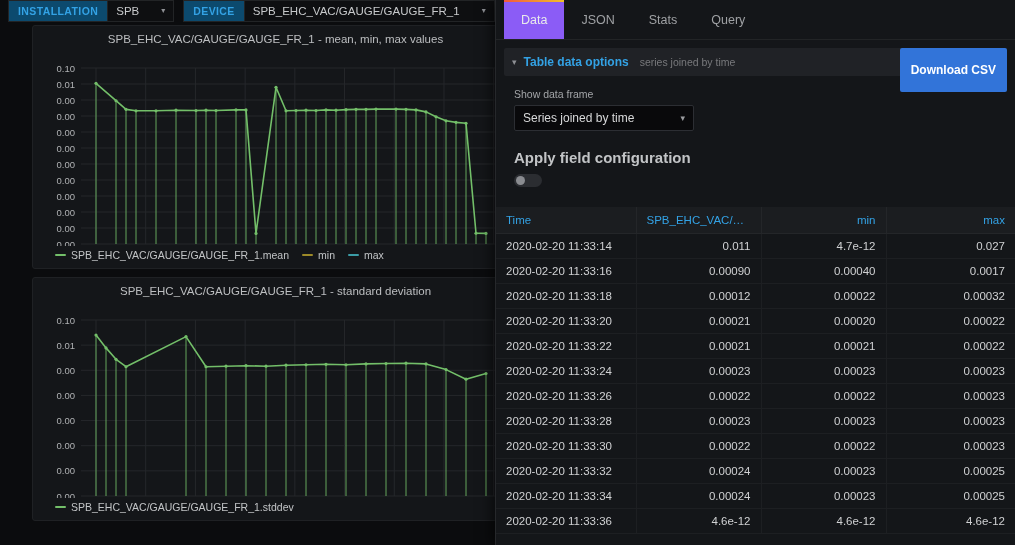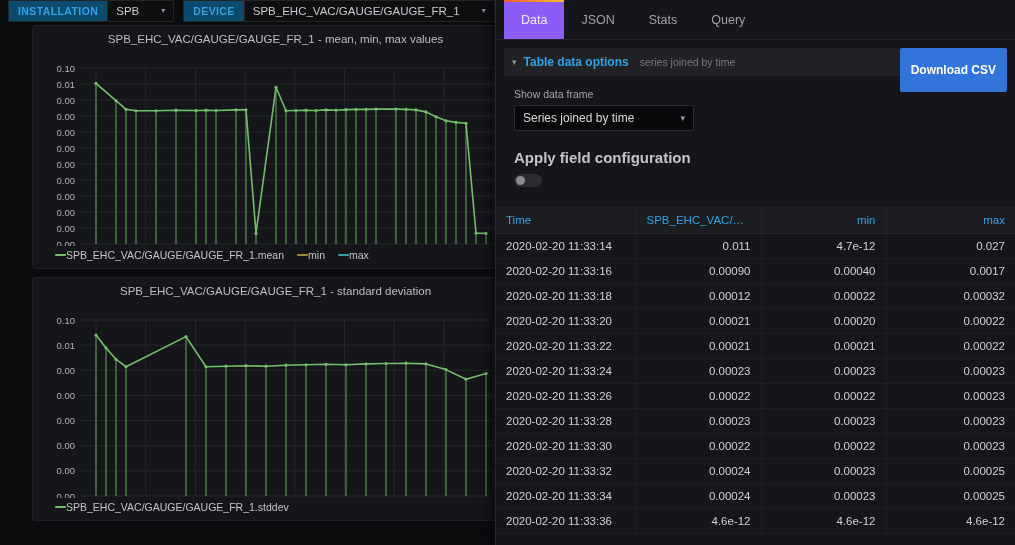--- a/index.html
+++ b/index.html
@@ -47,21 +47,21 @@
   .panel-title {
     text-align: center; font-size: 11.5px; color: #bcbec0;
     padding: 7px 0 3px; font-weight: 500;
   }
   .plot-wrap { position: relative; }
   .plot-svg { display: block; }
   .legend {
     display: flex; align-items: center; gap: 13px;
     padding: 3px 0 7px 22px; font-size: 10.5px; color: #c2c4c6;
   }
-  .legend-item { display: flex; align-items: center; }
+  .legend-item { display: flex; align-items: center; gap: 5px; }
   .legend-dash { display: inline-block; width: 11px; height: 2px; border-radius: 1px; }
 
   
   .drawer {
     position: absolute; right: 0; top: 0; width: 520px; height: 545px;
     background: #141619;
     border-left: 1px solid #26282b;
     box-shadow: -4px 0 12px rgba(0,0,0,.55);
     display: flex; flex-direction: column;
   }

